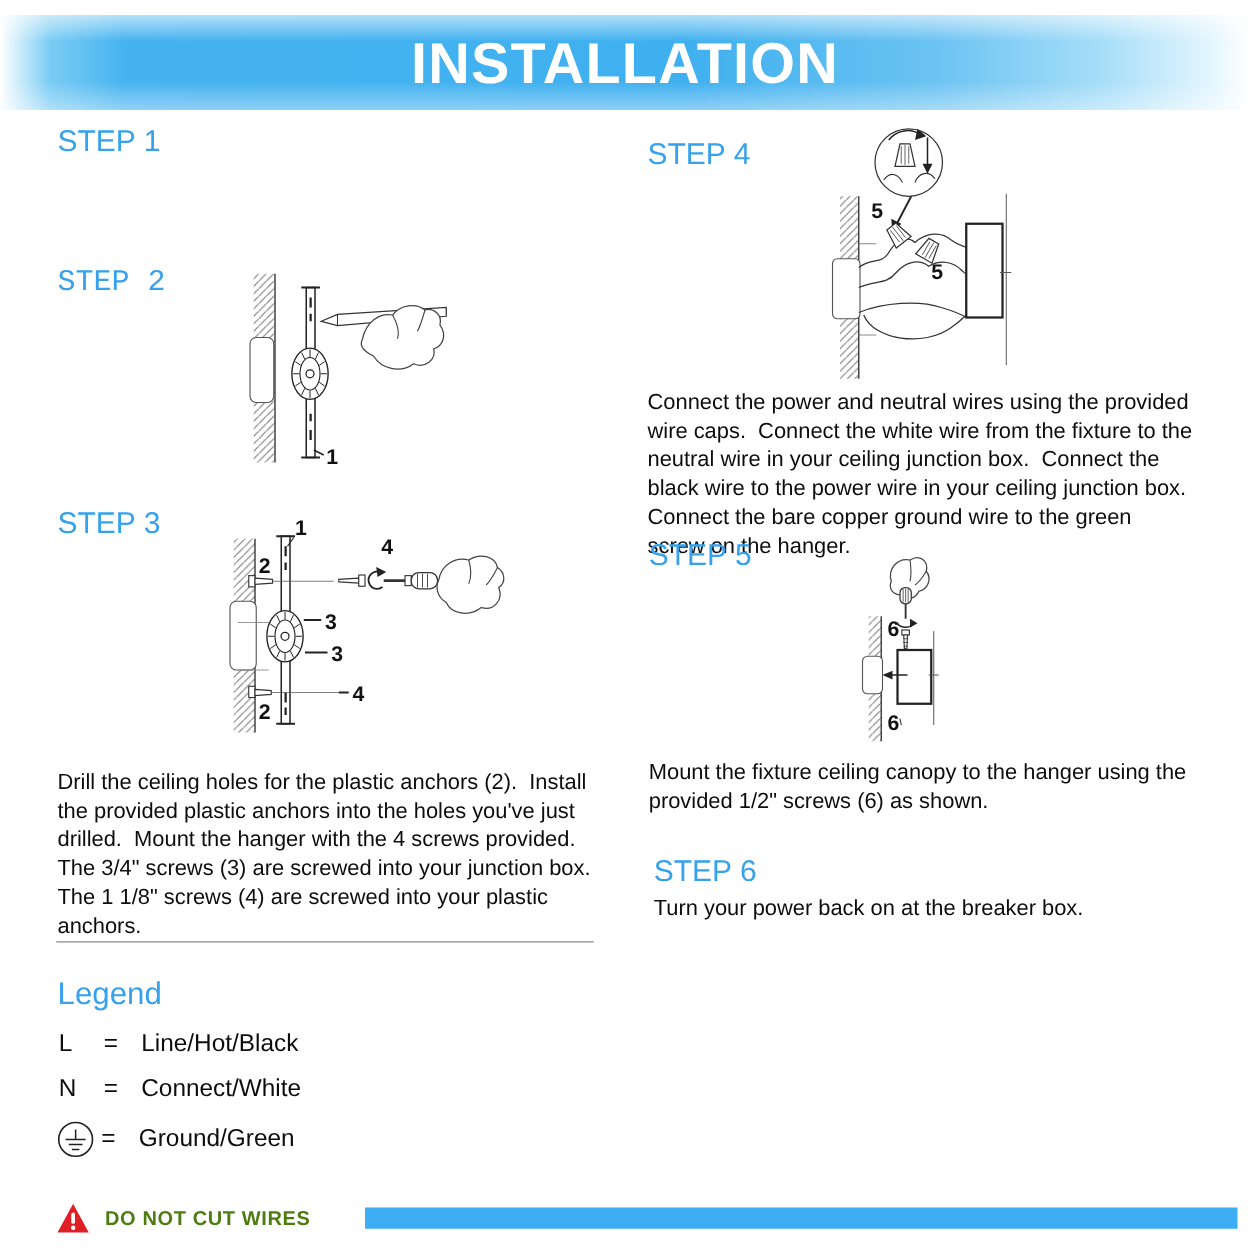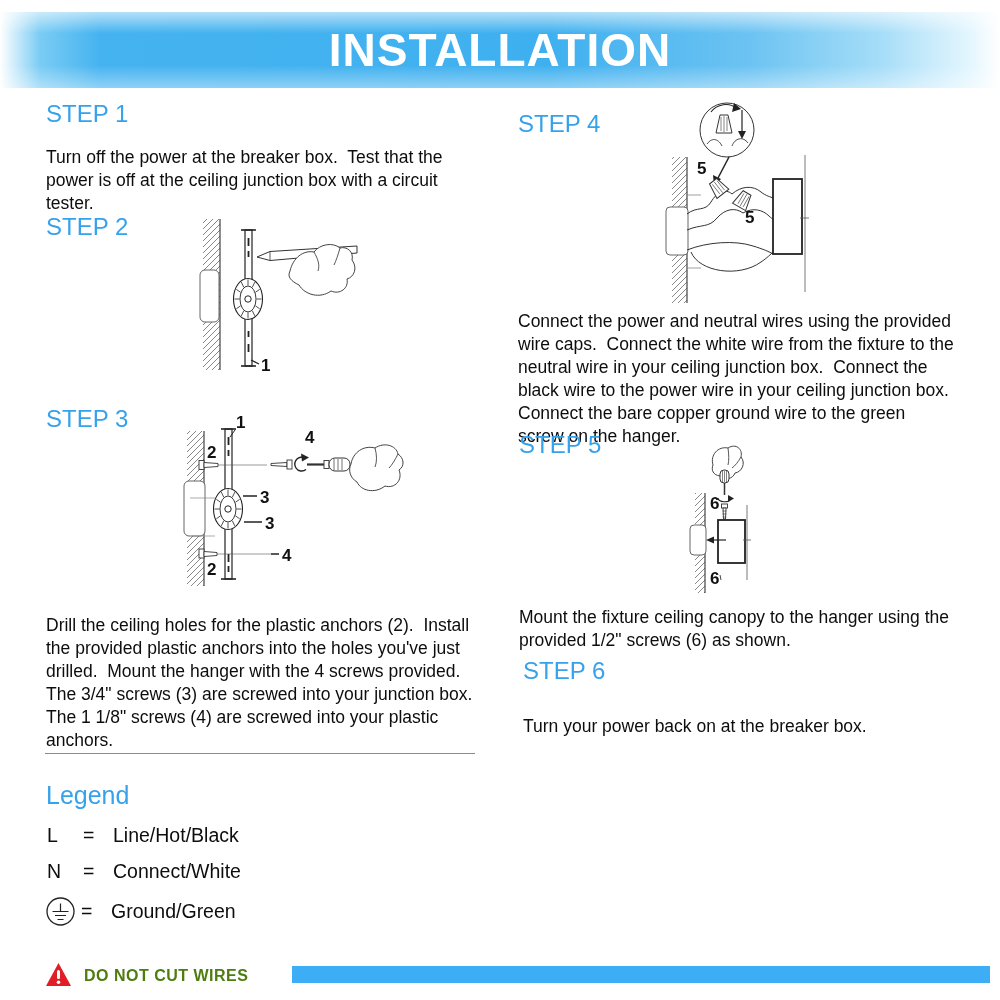--- a/index.html
+++ b/index.html
@@ -44,25 +44,22 @@
 </head>
 <body>
 
 <div class="page">
 
   <div class="banner">
     <h1 class="banner-title">INSTALLATION</h1>
   </div>
 
   <div class="step-heading" style="left:46px; top:102px;">STEP 1</div>
-  <div class="step-text" style="left:46px; top:146px; width:450px;">Turn off the power at the breaker box.  Test that the
-power is off at the ceiling junction box with a circuit
-tester.</div>
-
-  <div class="step-heading" style="left:46px; top:215px;">STEP 2</div>
+
+  <div class="step-heading" style="left:46px; top:215px;font-family:Liberation Mono, monospace;">STEP 2</div>
 
   <svg class="diag" style="left:195px; top:213px;" width="205" height="162" viewBox="0 0 205 162">
     <defs>
       <pattern id="h2" width="6" height="6" patternUnits="userSpaceOnUse">
         <path d="M-1,7 L7,-1" stroke="#7a7a7a" stroke-width="0.9"></path>
       </pattern>
     </defs>
     <g>
       <rect x="8" y="6" width="17" height="151" fill="url(#h2)"></rect>
       <line x1="25" y1="6" x2="25" y2="157" stroke="#444" stroke-width="1.2"></line>
@@ -299,21 +296,21 @@
       <line x1="33" y1="97" x2="46" y2="97" stroke="#222" stroke-width="1.2"></line>
       <polygon points="26,97 34,93.5 34,100.5" fill="#222"></polygon>
     </g>
     <line x1="40" y1="132" x2="41" y2="137" stroke="#333" stroke-width="0.9"></line>
     <text x="30" y="141">6</text>
   </svg>
 
   <div class="step-text" style="left:519px; top:606px; width:455px;">Mount the fixture ceiling canopy to the hanger using the
 provided 1/2" screws (6) as shown.</div>
 
-  <div class="step-heading" style="left:523px; top:659px;">STEP 6</div>
+  <div class="step-heading" style="left:523px; top:686px;">STEP 6</div>
   <div class="step-text" style="left:523px; top:715px; width:455px;">Turn your power back on at the breaker box.</div>
 
   <span class="warn-icon">
     <svg width="27" height="26" viewBox="0 0 27 26">
       <polygon points="13.5,1 26,24 1,24" fill="#e01e25"></polygon>
       <rect x="12" y="8" width="3" height="9" rx="1.5" fill="#fff"></rect>
       <circle cx="13.5" cy="20.2" r="1.8" fill="#fff"></circle>
     </svg>
   </span>
   <div class="warn-text">DO NOT CUT WIRES</div>

